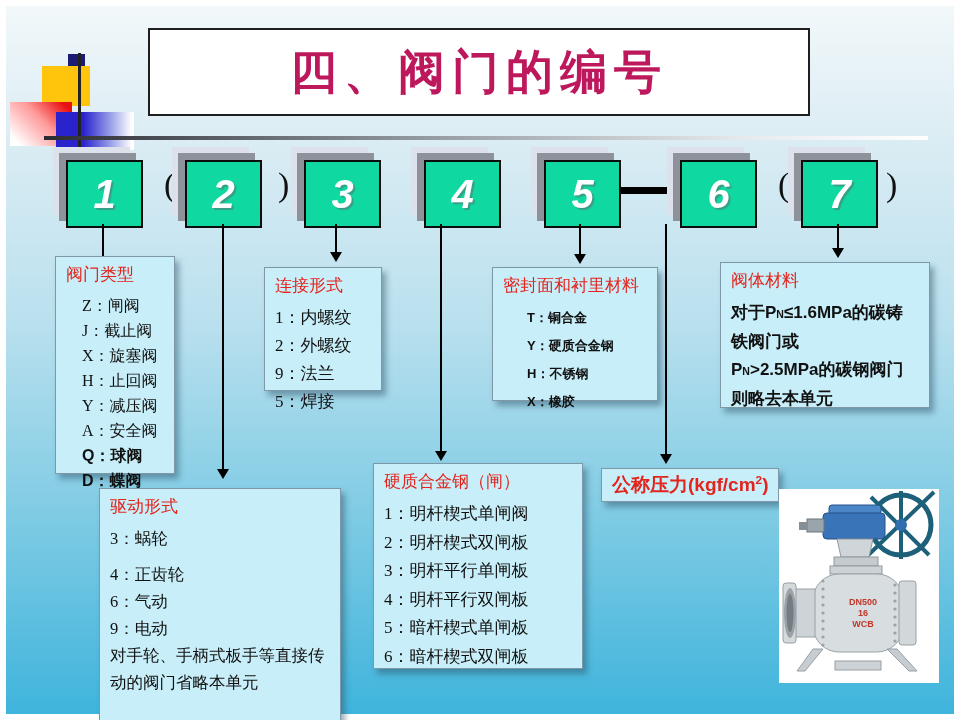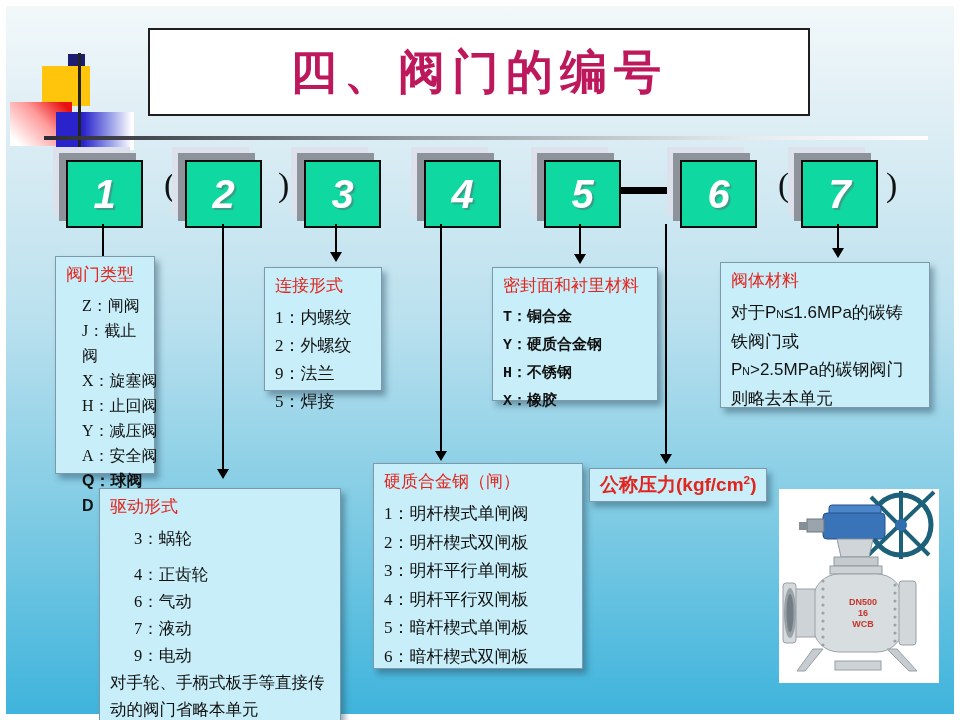--- a/index.html
+++ b/index.html
@@ -37,33 +37,33 @@
   .info-box{background:#c8eff9;border:1px solid #7f98a8;box-shadow:4px 5px 6px rgba(40,75,95,.45);
     padding:6px 10px;box-sizing:border-box;color:#111;}
   .info-header{color:#e3241d;font-size:17px;font-family:"Liberation Serif",serif;margin-bottom:7px;}
   .item{font-family:"Liberation Serif",serif;font-size:16px;line-height:25px;white-space:nowrap;}
   .wrapok{white-space:normal;}
 
   .vt-items .item{line-height:25px;margin-left:16px;}
   .vt-items .item:nth-child(6),.vt-items .item:nth-child(7){font-family:"Liberation Sans",sans-serif;font-weight:bold;}
 
   .conn-items .item{font-size:17px;line-height:28px;}
-  .seal-items .item{font-family:Liberation Mono, monospace;font-weight:bold;font-size:15px;line-height:28px;}
-
-  .bodymat-text{font-family:"Liberation Sans",sans-serif;font-weight:normal;font-size:17px;line-height:28px;}
+  .seal-items .item{font-family:Liberation Sans, sans-serif;font-weight:bold;font-size:13px;line-height:28px;margin-left:24px;}
+
+  .bodymat-text{font-family:"Liberation Sans",sans-serif;font-weight:bold;font-size:17px;line-height:28px;}
   .subn{font-size:0.62em;}
   .sup2{font-size:0.62em;vertical-align:super;}
 
-  .drive-items .item{font-size:16.5px;line-height:27px;margin-left:24px;}
+  .drive-items .item{font-size:16.5px;line-height:27px;}
   .drive-gap{margin-bottom:9px;}
   .drive-note{font-family:"Liberation Serif",serif;font-size:16.5px;line-height:27px;}
 
   .struct-items .item{font-size:17px;line-height:28.5px;}
 
-  .pressure-box{display:flex;align-items:center;padding:2px 10px;}
+  .pressure-box{display:flex;align-items:center;padding:2px 10px;margin-left:12px;}
   .pressure-text{color:#e3241d;font-family:"Liberation Sans",sans-serif;font-weight:bold;font-size:19px;white-space:nowrap;}
 
   .photo{left:773px;top:483px;width:160px;height:194px;background:#ffffff;}
 </style>
 </head>
 <body>
 
 <div class="slide">
 
   <div class="abs deco-navy"></div>
@@ -117,21 +117,21 @@
 
   <div class="abs vline" style="left:573px;top:218px;height:30px;"></div>
   <div class="abs arrowhead" style="left:568px;top:248px;"></div>
 
   <div class="abs vline" style="left:659px;top:218px;height:230px;"></div>
   <div class="abs arrowhead" style="left:654px;top:448px;"></div>
 
   <div class="abs vline" style="left:831px;top:218px;height:24px;"></div>
   <div class="abs arrowhead" style="left:826px;top:242px;"></div>
 
-  <div class="abs info-box" style="left:49px;top:250px;width:100px;height:218px;">
+  <div class="abs info-box" style="left:49px;top:250px;width:120px;height:218px;">
     <div class="info-header">阀门类型</div>
     <div class="vt-items">
       <div class="item wrapok">Z：闸阀 J：截止阀</div>
       <div class="item">X：旋塞阀</div>
       <div class="item">H：止回阀</div>
       <div class="item">Y：减压阀</div>
       <div class="item">A：安全阀</div>
       <div class="item">Q：球阀</div>
       <div class="item">D：蝶阀</div>
     </div>
@@ -161,21 +161,20 @@
     <div class="info-header">阀体材料</div>
     <div class="bodymat-text"><span>对于P</span><span class="subn">N</span><span>≤1.6MPa的碳铸铁阀门或</span><br><span>P</span><span class="subn">N</span><span>&gt;2.5MPa的碳钢阀门则略去本单元</span></div>
   </div>
 
   <div class="abs info-box" style="left:93px;top:482px;width:242px;height:260px;">
     <div class="info-header">驱动形式</div>
     <div class="drive-items">
       <div class="item drive-gap">3：蜗轮</div>
       <div class="item">4：正齿轮</div>
       <div class="item">6：气动</div>
-      <div class="item">7：液动</div>
       <div class="item">9：电动</div>
     </div>
     <div class="drive-note">对手轮、手柄式板手等直接传动的阀门省略本单元</div>
   </div>
 
   <div class="abs info-box" style="left:367px;top:457px;width:210px;height:206px;">
     <div class="info-header">硬质合金钢（闸）</div>
     <div class="struct-items">
       <div class="item">1：明杆楔式单闸阀</div>
       <div class="item">2：明杆楔式双闸板</div>

